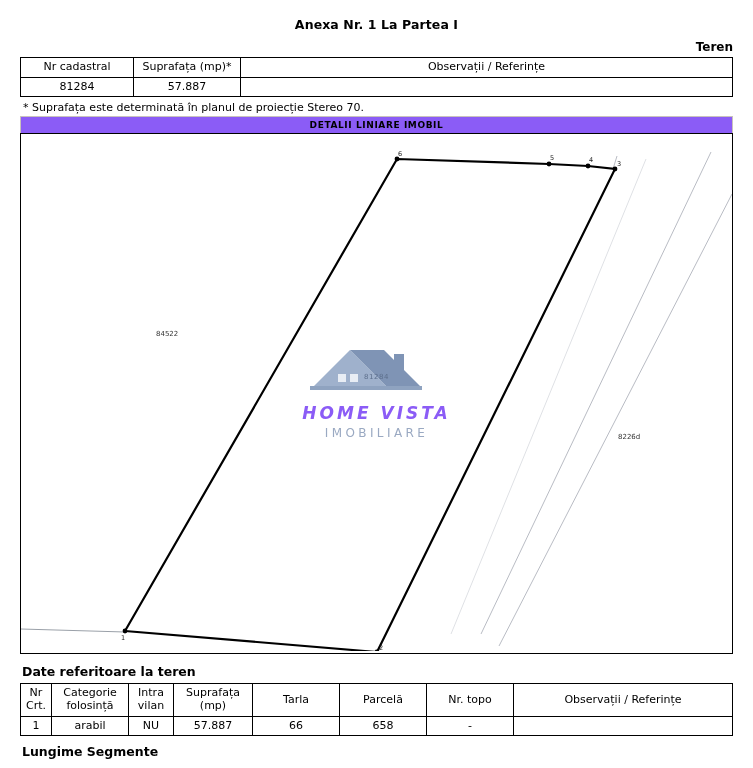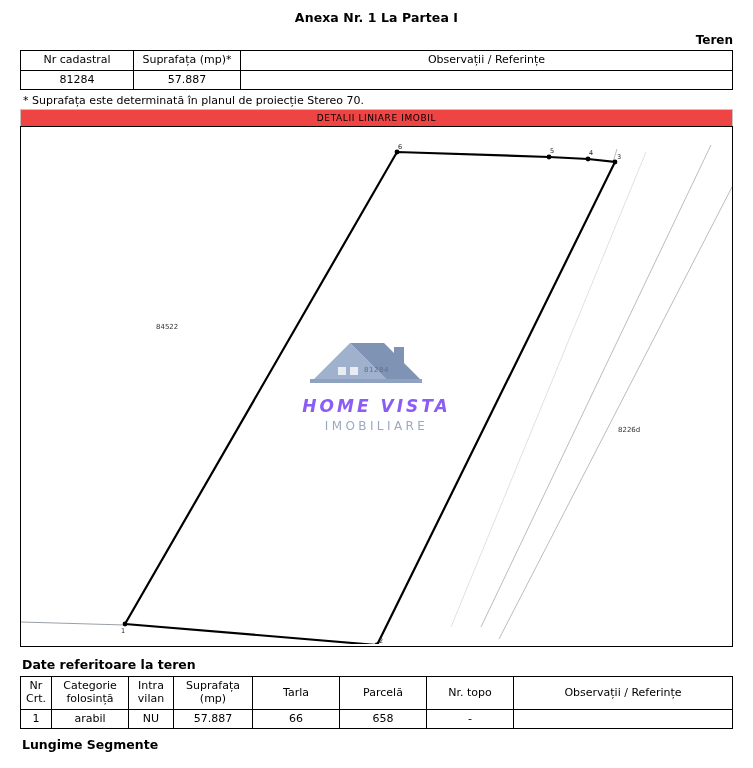--- a/index.html
+++ b/index.html
@@ -14,21 +14,21 @@
     color: #000000;
     font-size: 11px;
     position: relative;
     overflow: hidden;
   }
   .page {
     position: relative;
     width: 753px;
     height: 768px;
     box-sizing: border-box;
-    padding: 4px 20px;
+    padding: 11px 20px;
   }
   .doc-title {
     text-align: center;
     font-weight: bold;
     font-size: 12.5px;
     padding-top: 6px;
     padding-bottom: 6px;
     letter-spacing: 0.1px;
   }
   .section-heading {
@@ -50,24 +50,24 @@
     padding: 3px 2px;
     line-height: 1.15;
   }
   .teren-table th.c1 { width: 108px; }
   .teren-table th.c2 { width: 102px; }
   .note {
     font-size: 11px;
     margin: 4px 0 2px 3px;
   }
   .banner {
-    background: #ef4444;
+    background: #8b5cf6;
     text-align: center;
     font-size: 9px;
-    font-weight: normal;
+    font-weight: bold;
     letter-spacing: 0.6px;
     padding: 3px 0 3px 0;
     border: 1px solid #c9c2bd;
     border-bottom: none;
   }
   .map-box {
     border: 1px solid #000000;
     height: 519px;
     position: relative;
     overflow: hidden;

